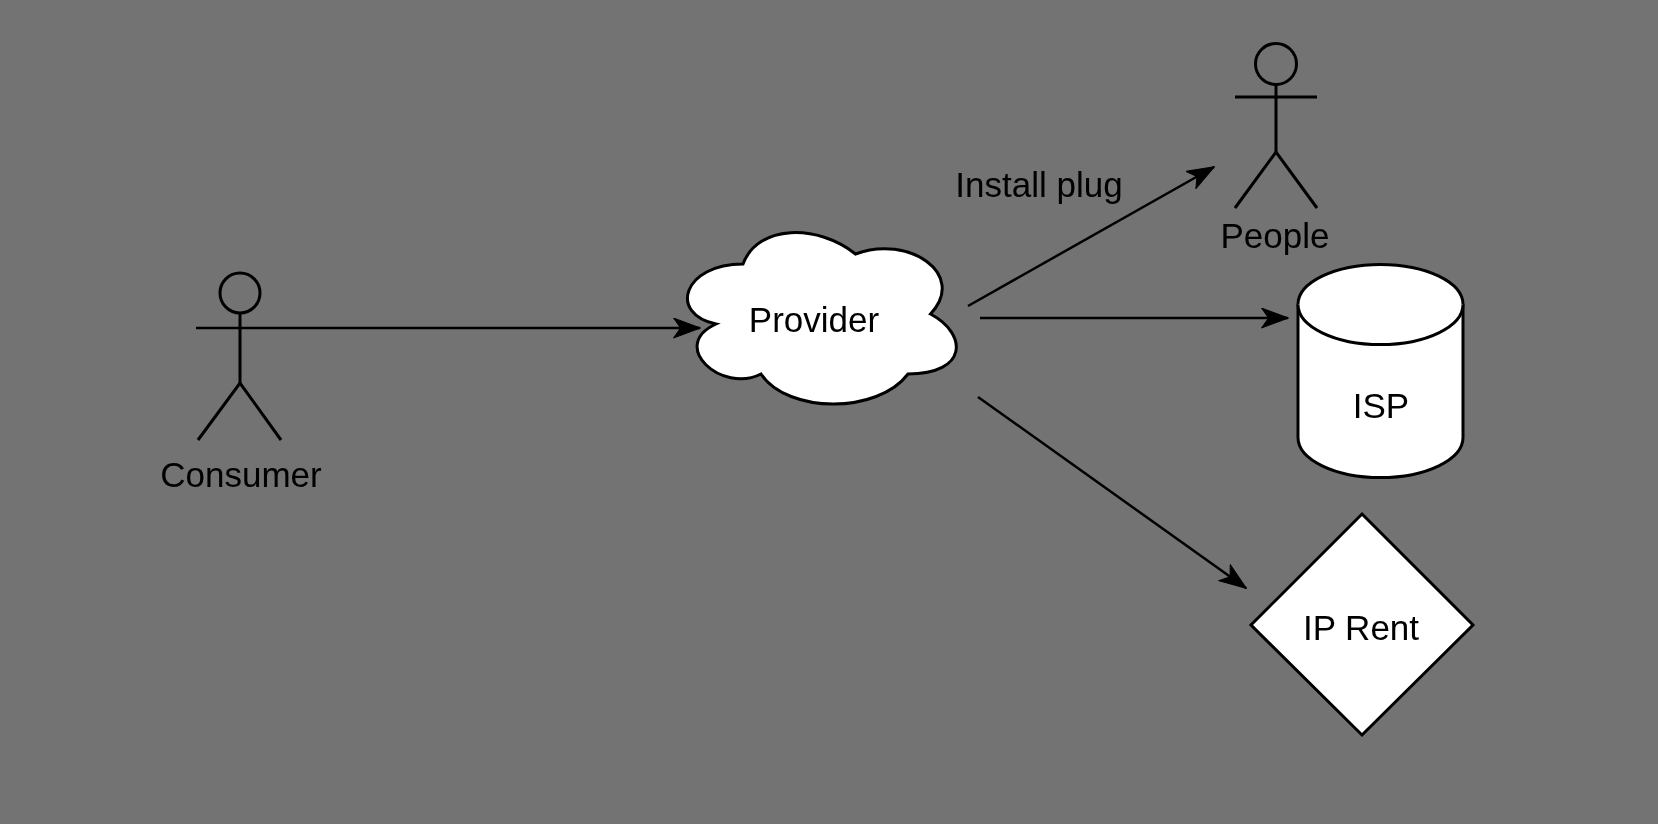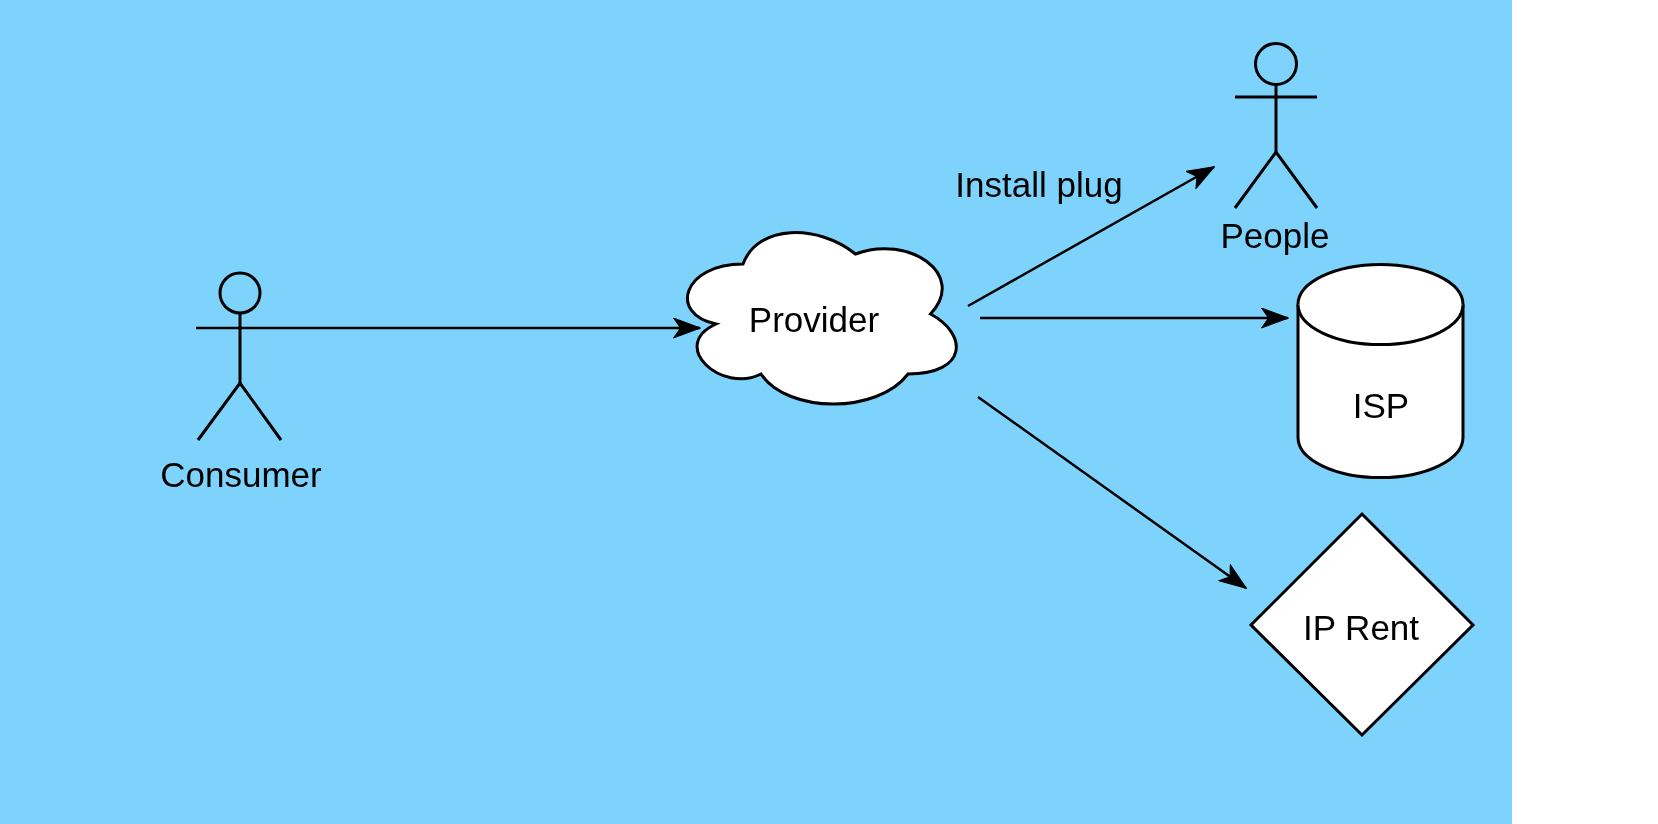--- a/index.html
+++ b/index.html
@@ -2,23 +2,23 @@
 <html><head>
 <meta charset="utf-8">
 <style>
   html, body {
     margin: 0;
     padding: 0;
     background: #ffffff;
   }
   .stage {
     position: relative;
-    width: 1512px;
+    width: 1658px;
     height: 824px;
-    background: #7dd3fc;
+    background: #737373;
     overflow: hidden;
     font-family: "Liberation Sans", sans-serif;
   }
   svg text {
     font-family: "Liberation Sans", sans-serif;
     font-size: 35px;
     fill: #000000;
   }
   .shape {
     fill: #ffffff;

